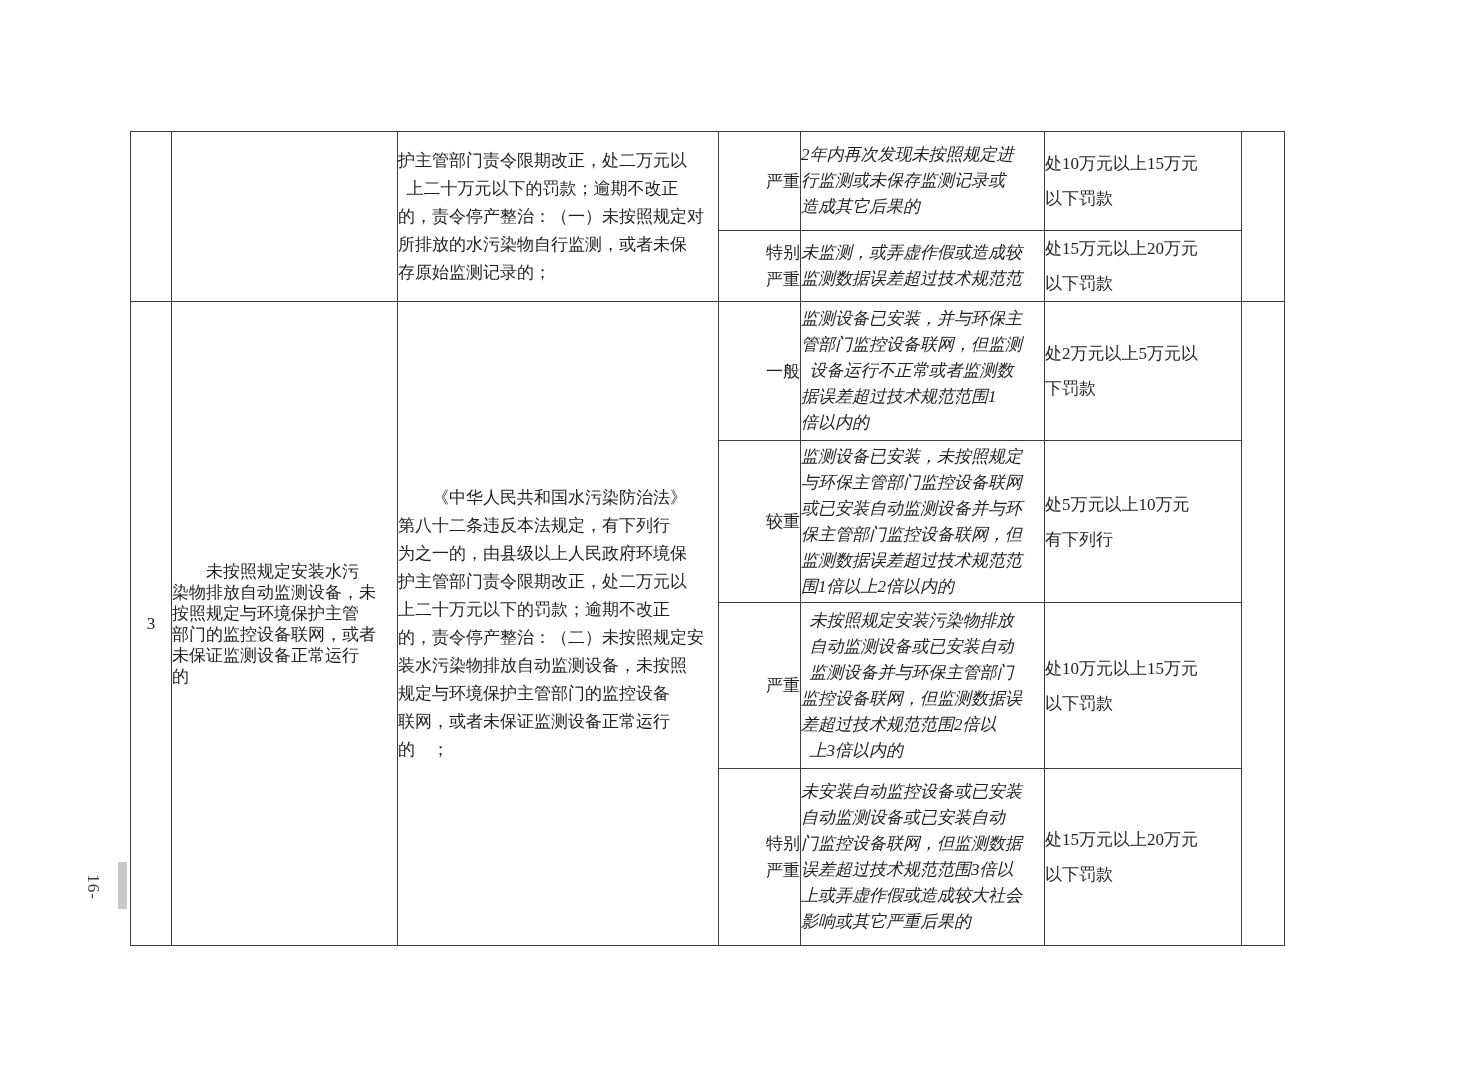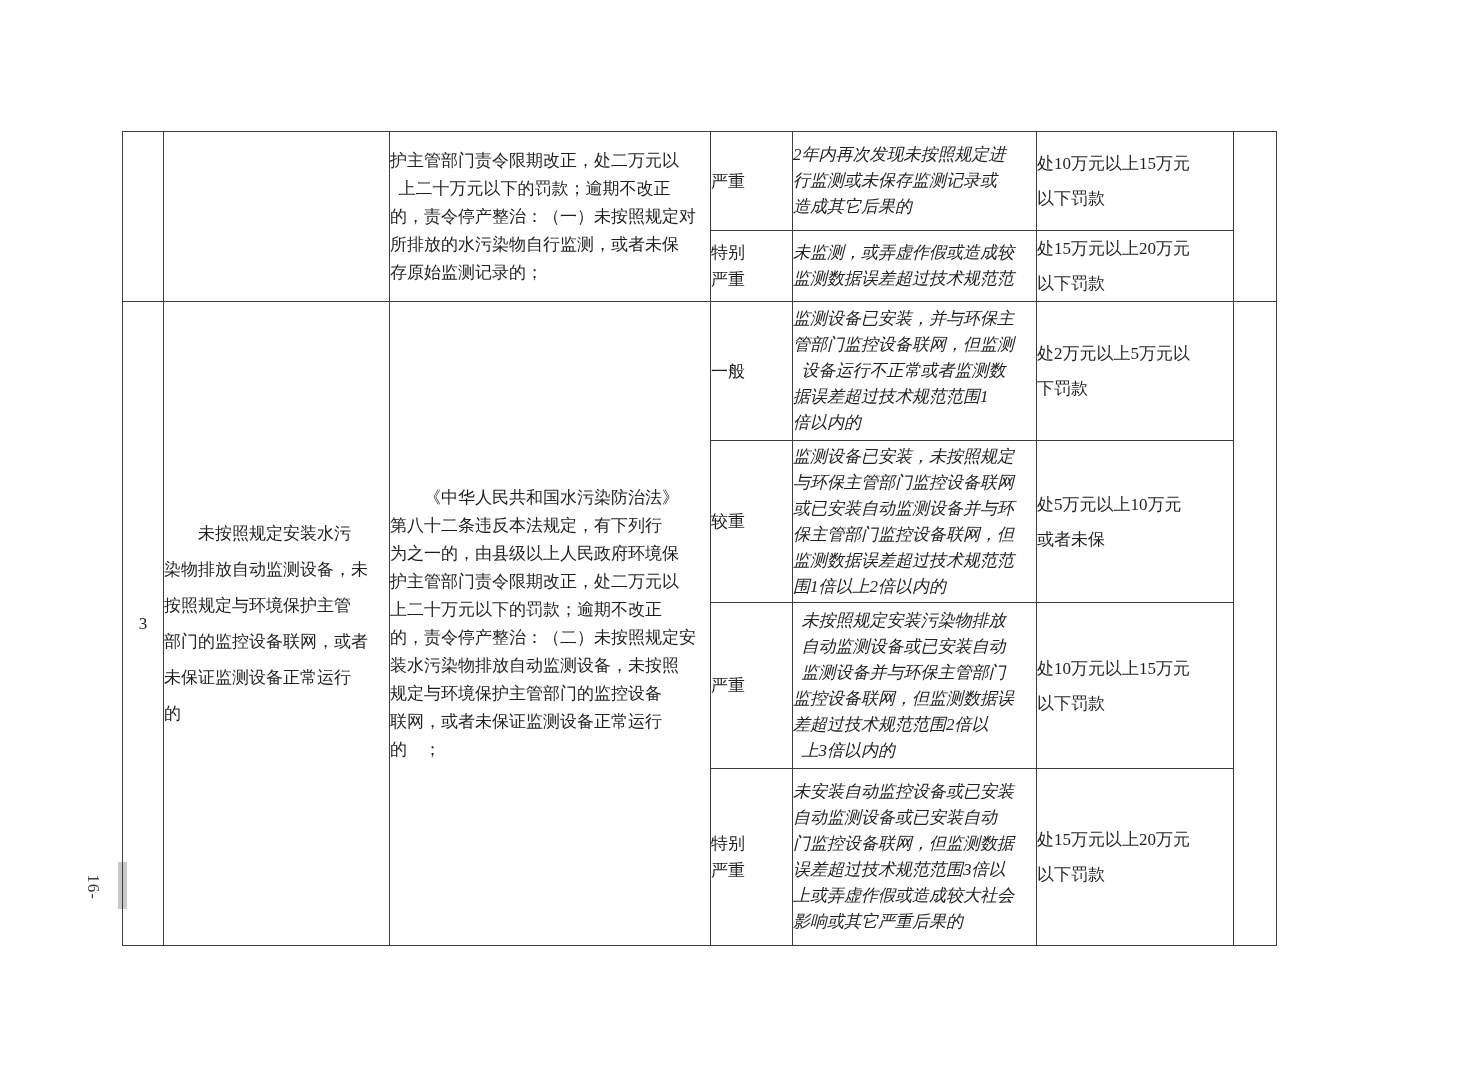--- a/index.html
+++ b/index.html
@@ -1,40 +1,40 @@
 <!DOCTYPE html>
 <html><head>
 <meta charset="utf-8">
 <style>
   html,body{margin:0;padding:0;background:#ffffff;}
   .page{
     position:relative;width:1458px;height:1075px;background:#ffffff;overflow:hidden;
     font-family:"Liberation Serif","DejaVu Serif",serif;color:#1f1f1f;
   }
   table.doc-table{
-    position:absolute;left:122px;top:131px;width:1154px;
+    position:absolute;left:130px;top:131px;width:1154px;
     border-collapse:collapse;table-layout:fixed;
   }
   table.doc-table td{
     border:1px solid #3d3d3d;
     font-size:17px;
     vertical-align:middle;
     padding:0;
     overflow:hidden;
   }
   td.c-no{text-align:center;font-size:18px;vertical-align:middle;}
   td.c-viol{
     vertical-align:top;padding:15px 4px 0 6px;
-    line-height:36px;white-space:pre;
+    line-height:21px;white-space:pre;
   }
   td.c-basis{
     vertical-align:top;padding:12px 3px 0 7px;
     line-height:28px;white-space:pre;
   }
-  td.c-sev{text-align:left;line-height:27px;white-space:pre-line;}
+  td.c-sev{text-align:right;line-height:27px;white-space:pre-line;}
   td.c-circ{padding:2px 3px 2px 9px;line-height:26px;white-space:pre;font-style:italic;}
   td.c-pen{padding:2px 2px 2px 9px;line-height:35px;white-space:pre;margin-left:12px;}
   td.c-end{background:#ffffff;}
   .page-num{
     position:absolute;left:68px;top:876px;width:48px;height:22px;
     text-align:center;font-size:17px;color:#3a3a3a;letter-spacing:1px;
     transform:rotate(90deg);transform-origin:50% 50%;
   }
   .highlight-bar{
     position:absolute;left:118px;top:862px;width:9px;height:47px;
@@ -116,21 +116,21 @@
     </tr>
     <tr style="height:162px">
       <td class="c-sev">较重</td>
       <td class="c-circ">监测设备已安装，未按照规定
 与环保主管部门监控设备联网
 或已安装自动监测设备并与环
 保主管部门监控设备联网，但
 监测数据误差超过技术规范范
 围1倍以上2倍以内的</td>
       <td class="c-pen">处5万元以上10万元
-或者未保</td>
+有下列行</td>
     </tr>
     <tr style="height:166px">
       <td class="c-sev">严重</td>
       <td class="c-circ"> 未按照规定安装污染物排放
  自动监测设备或已安装自动
  监测设备并与环保主管部门
 监控设备联网，但监测数据误
 差超过技术规范范围2倍以
  上3倍以内的</td>
       <td class="c-pen">处10万元以上15万元

